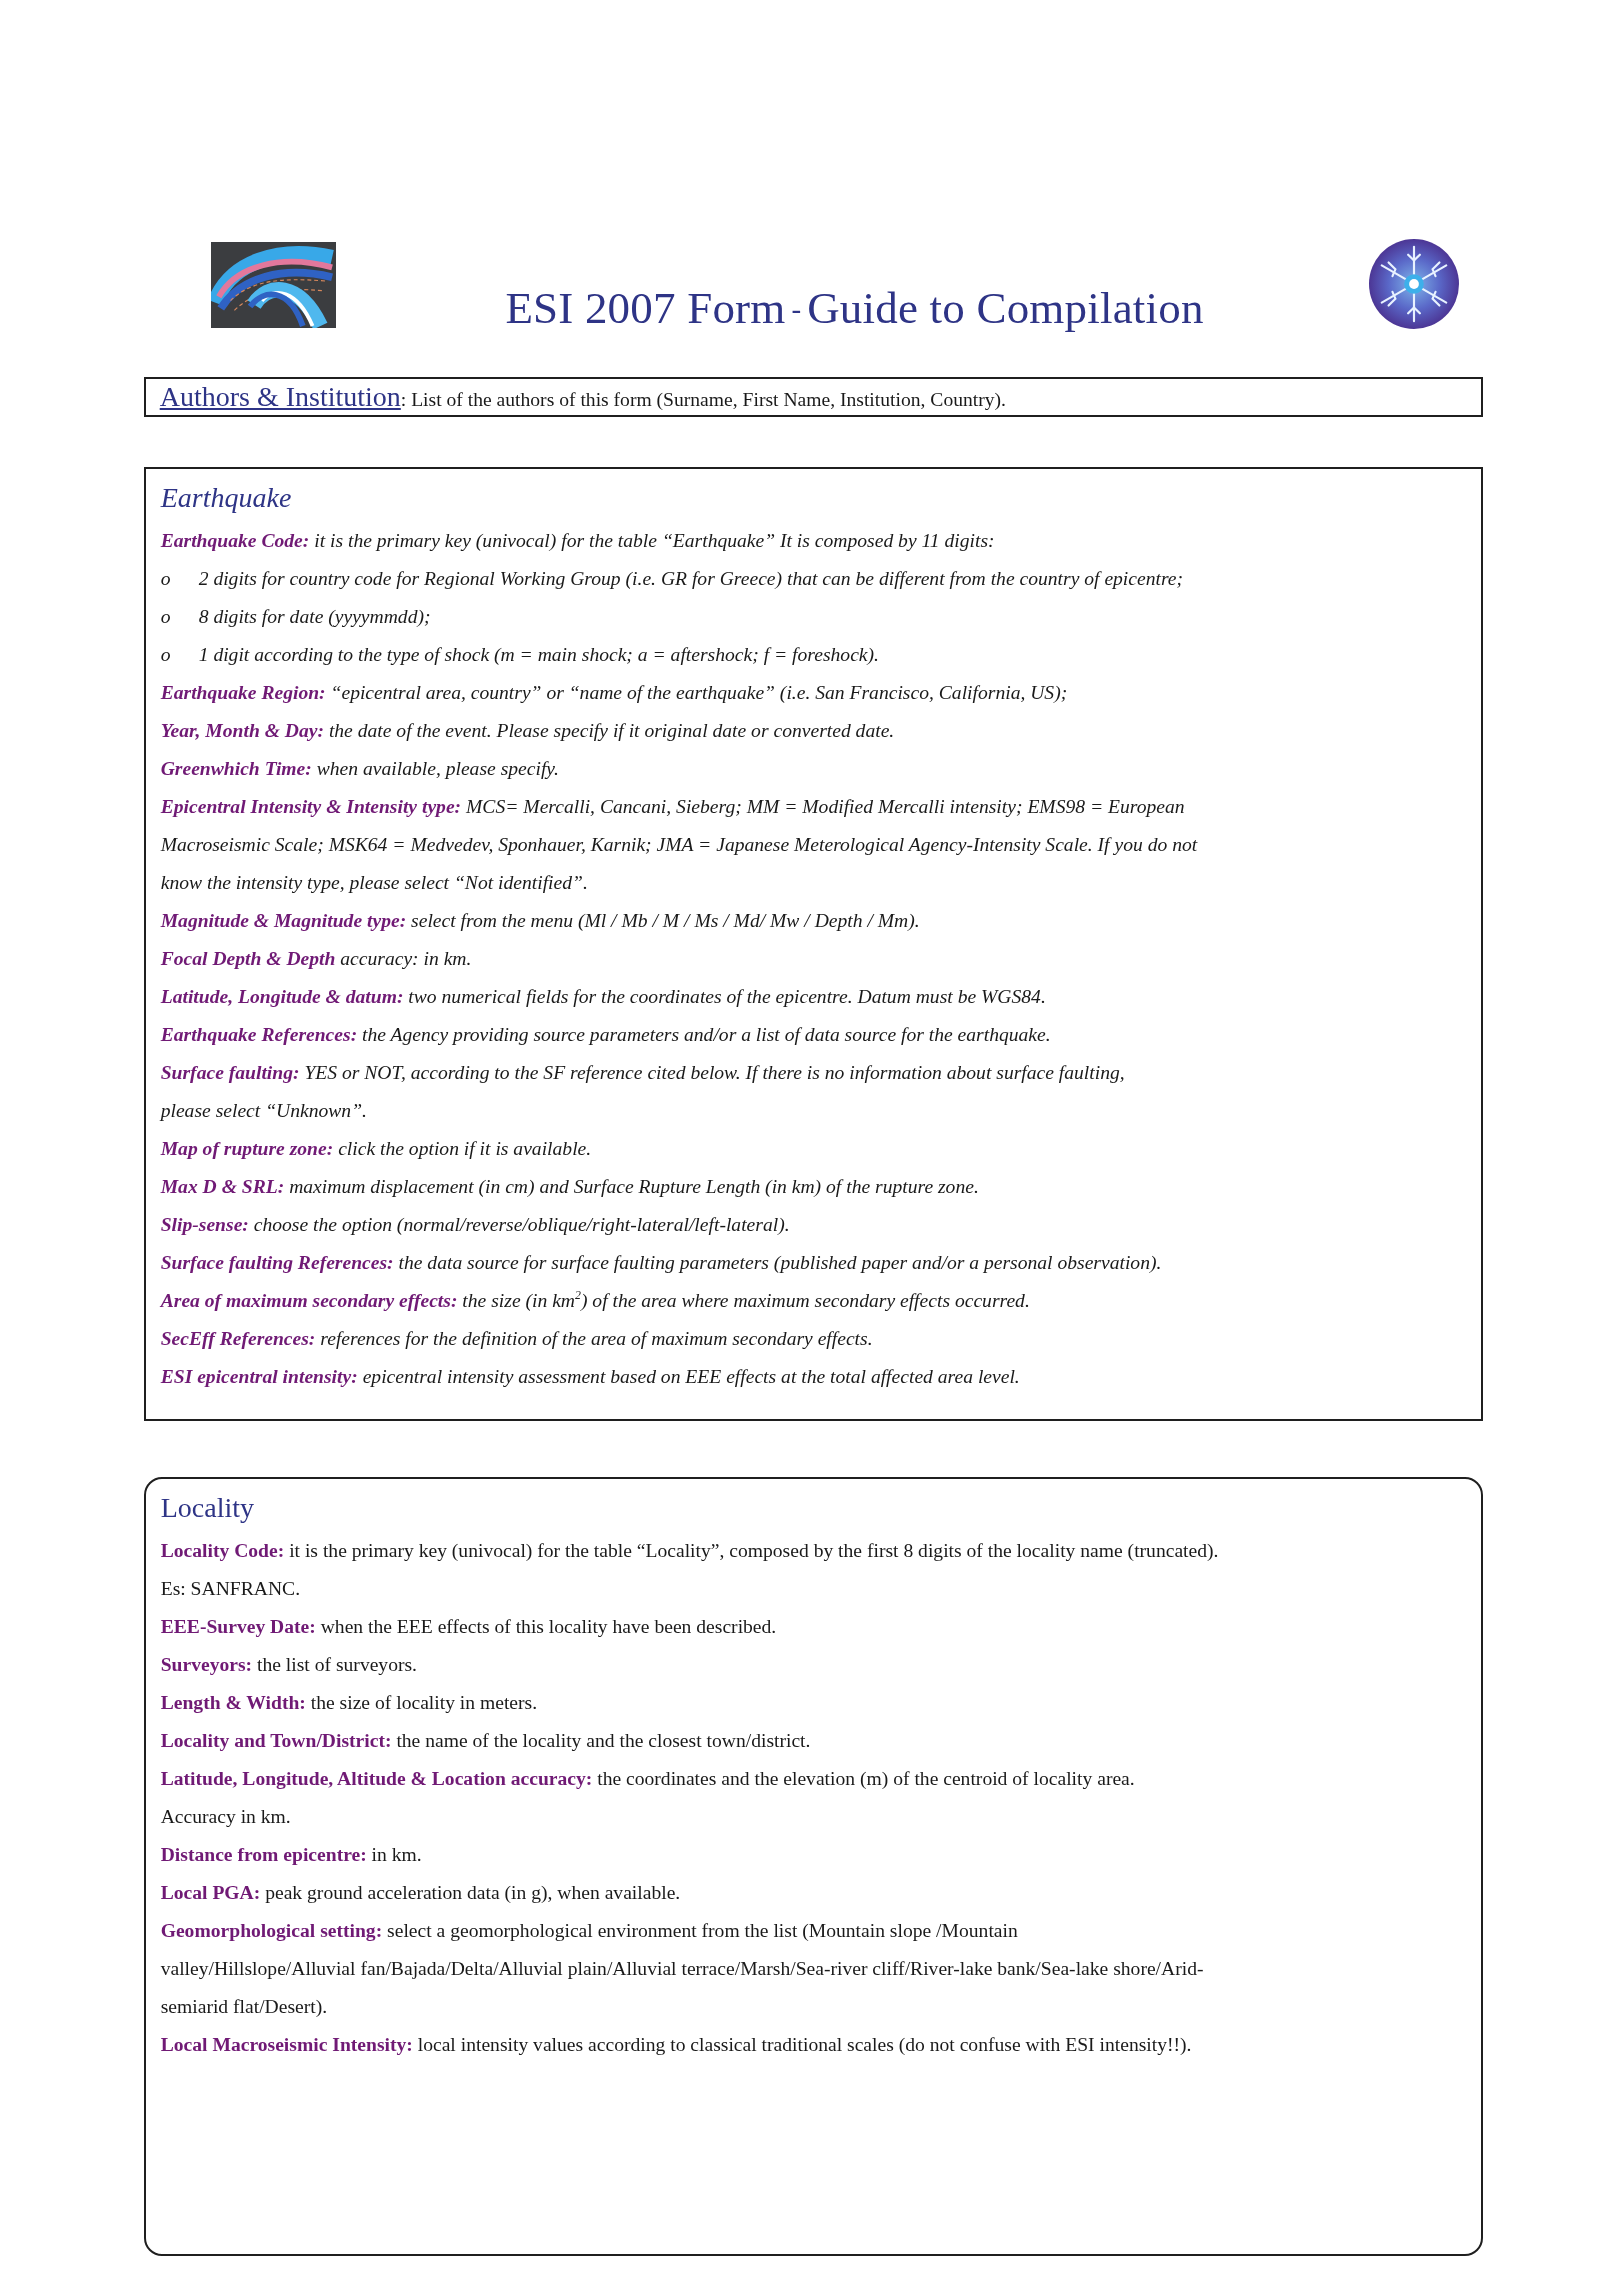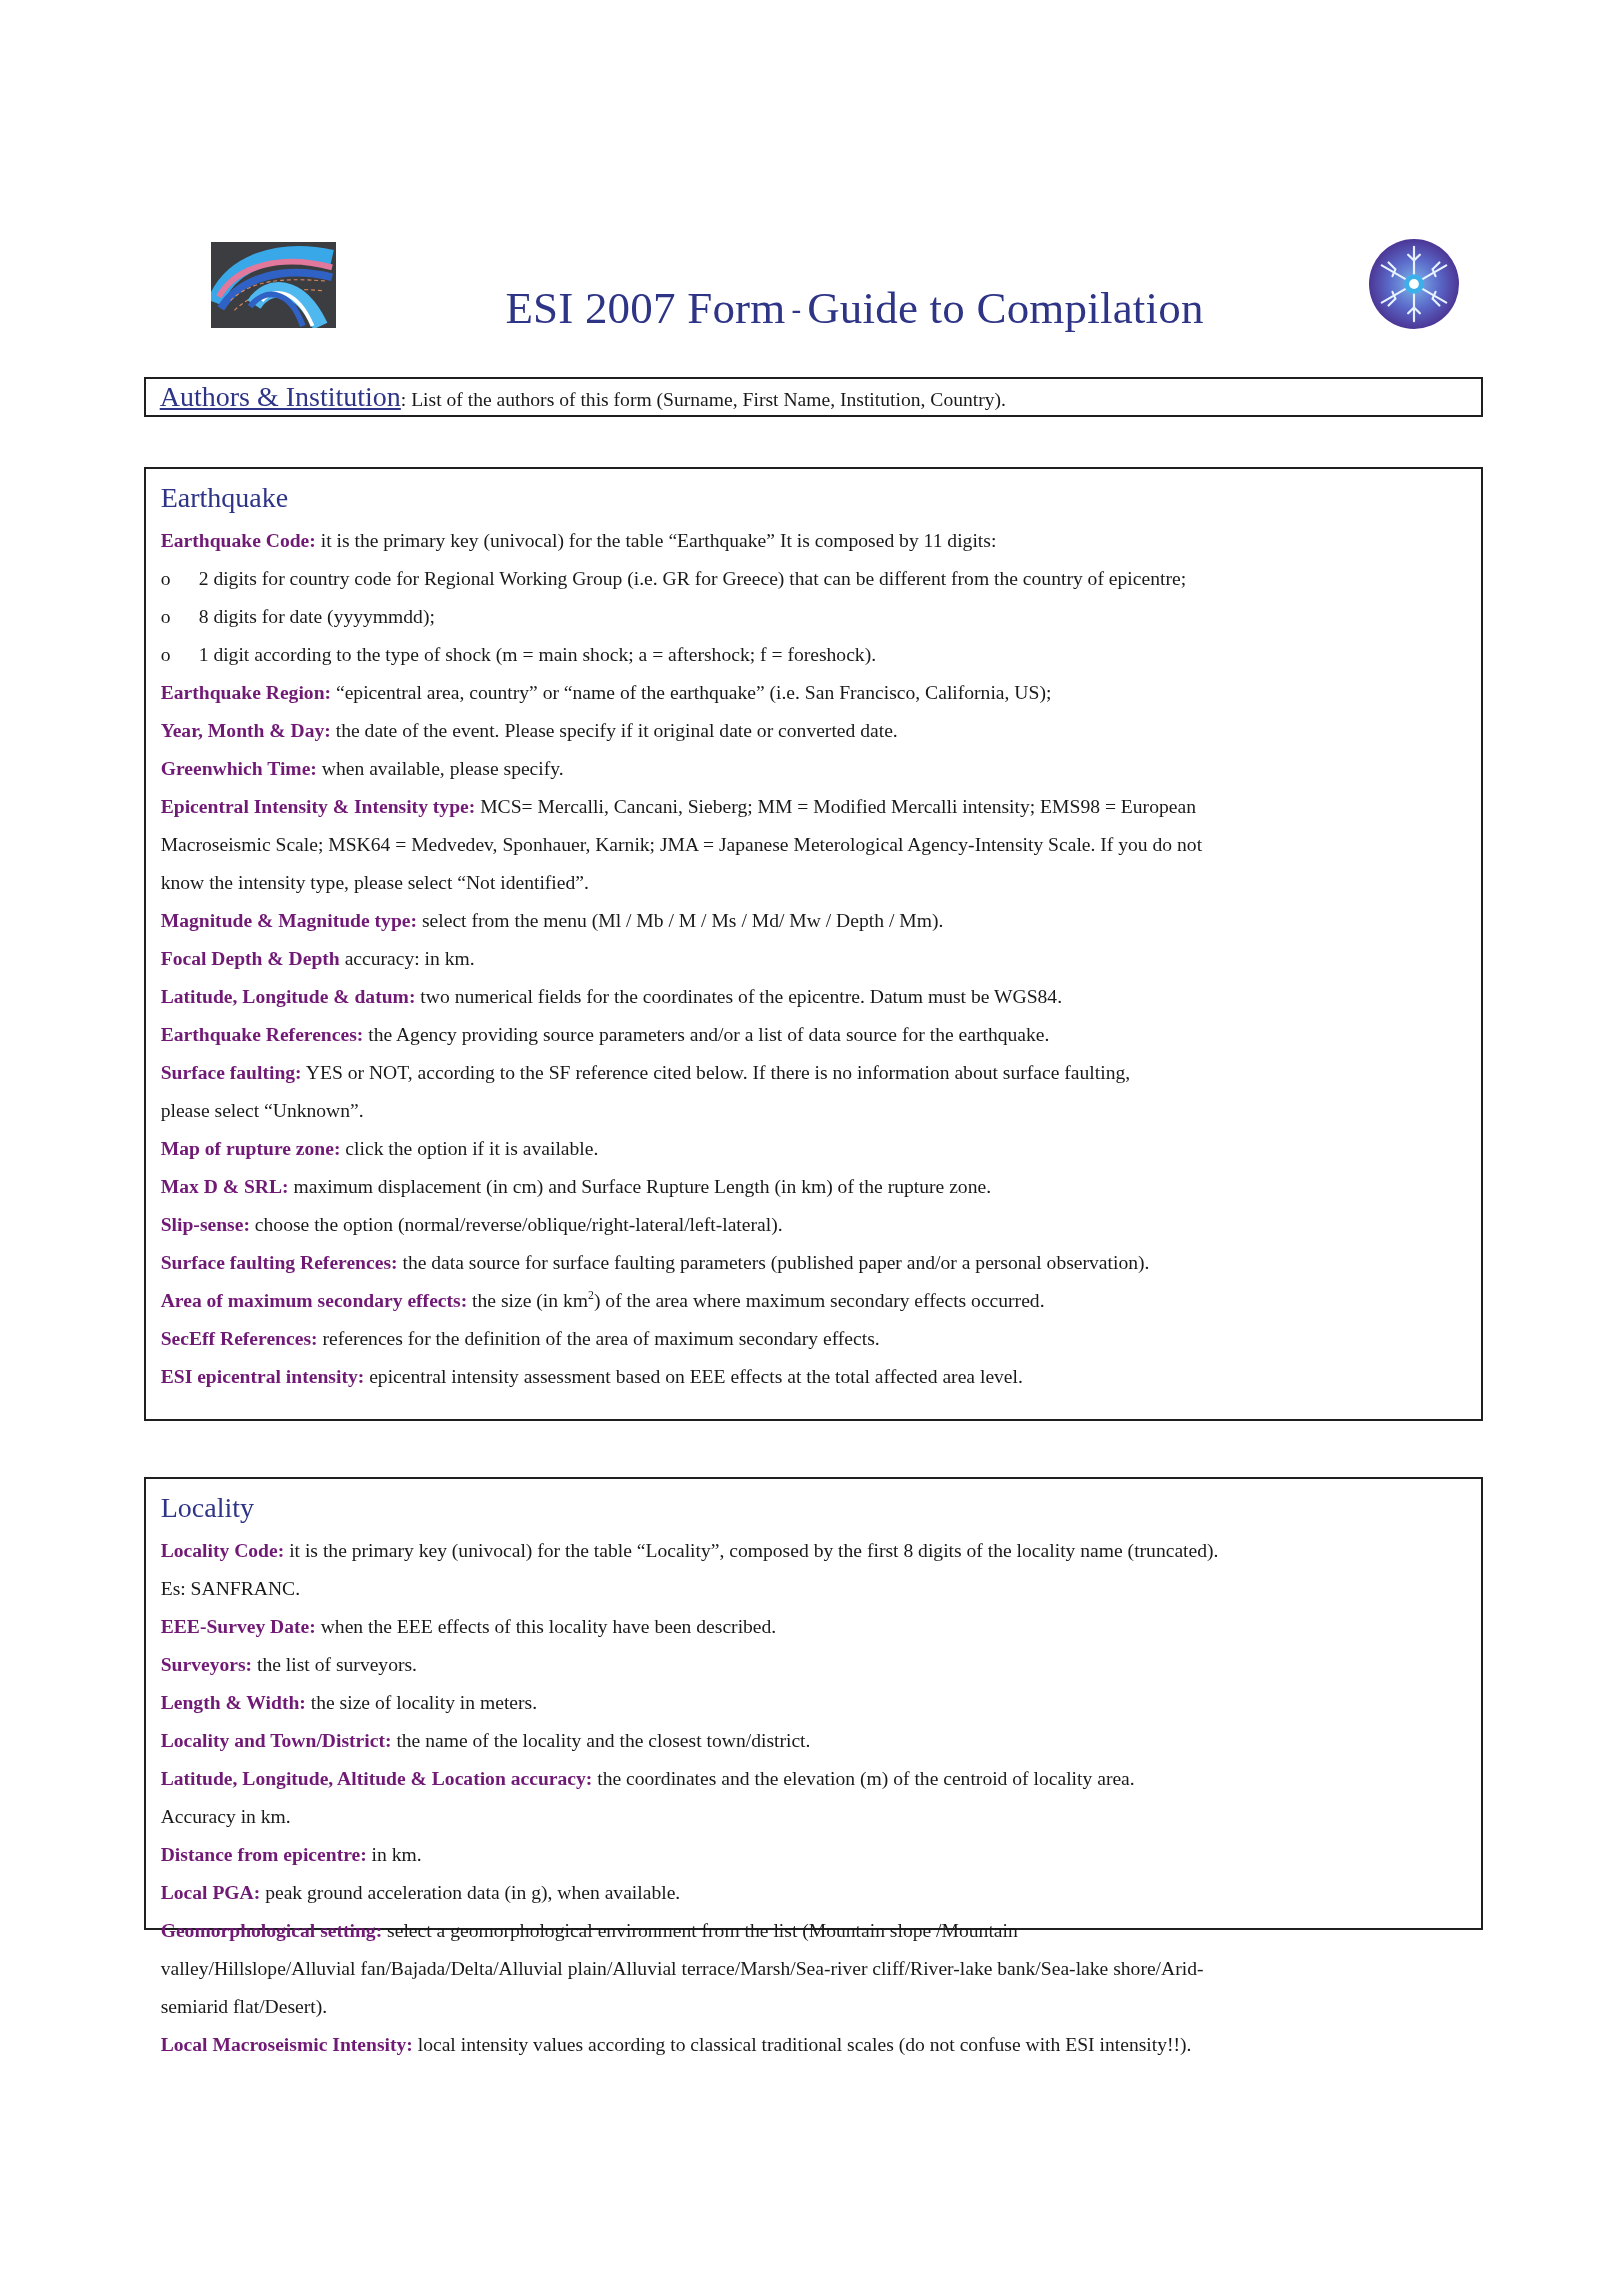--- a/index.html
+++ b/index.html
@@ -13,22 +13,22 @@
                 border-radius: 50%; overflow: hidden;
                 background: radial-gradient(circle at 50% 50%, #7fb6ea 0%, #5a68c8 40%, #4a2f8e 75%, #3b2478 100%); }
   .title { position: absolute; left: 0; width: 1621px; top: 282px; text-align: center;
            font-size: 45px; color: #2e3486; letter-spacing: 0.2px; padding-left: 44px; }
   .title .dash { font-size: 29px; vertical-align: 3.9px; margin: 0 5.9px; }
 
   .box { position: absolute; left: 144px; width: 1339px; border: 2px solid #1f1f1f; box-sizing: border-box; }
   .box.authors { top: 377px; height: 40px; padding: 2.9px 13.7px 0 13.7px; font-size: 19.6px; line-height: 29px; }
   .box.authors .head { font-size: 28px; color: #2e3486; text-decoration: underline; }
   .box.section { padding: 9.8px 13.7px 0 14.7px; }
-  .box.earthquake { top: 467px; height: 954px; }
-  .box.locality { top: 1477px; height: 453px; }
+  .box.earthquake { top: 467px; height: 954px; font-style: italic; }
+  .box.locality { top: 1477px; height: 779px; border-radius: 18px; }
 
   .sec-title { font-size: 28px; color: #2e3486; line-height: 37px; margin: 0 0 5.9px 0; }
   .line { font-size: 19.6px; line-height: 38px; white-space: nowrap; }
   .line b { font-weight: bold; color: #701a75; }
   .bullet { display: inline-block; width: 38px; }
   sup { font-size: 11.8px; line-height: 0; vertical-align: 7.8px; }
 </style>
 </head>
 <body>
 

